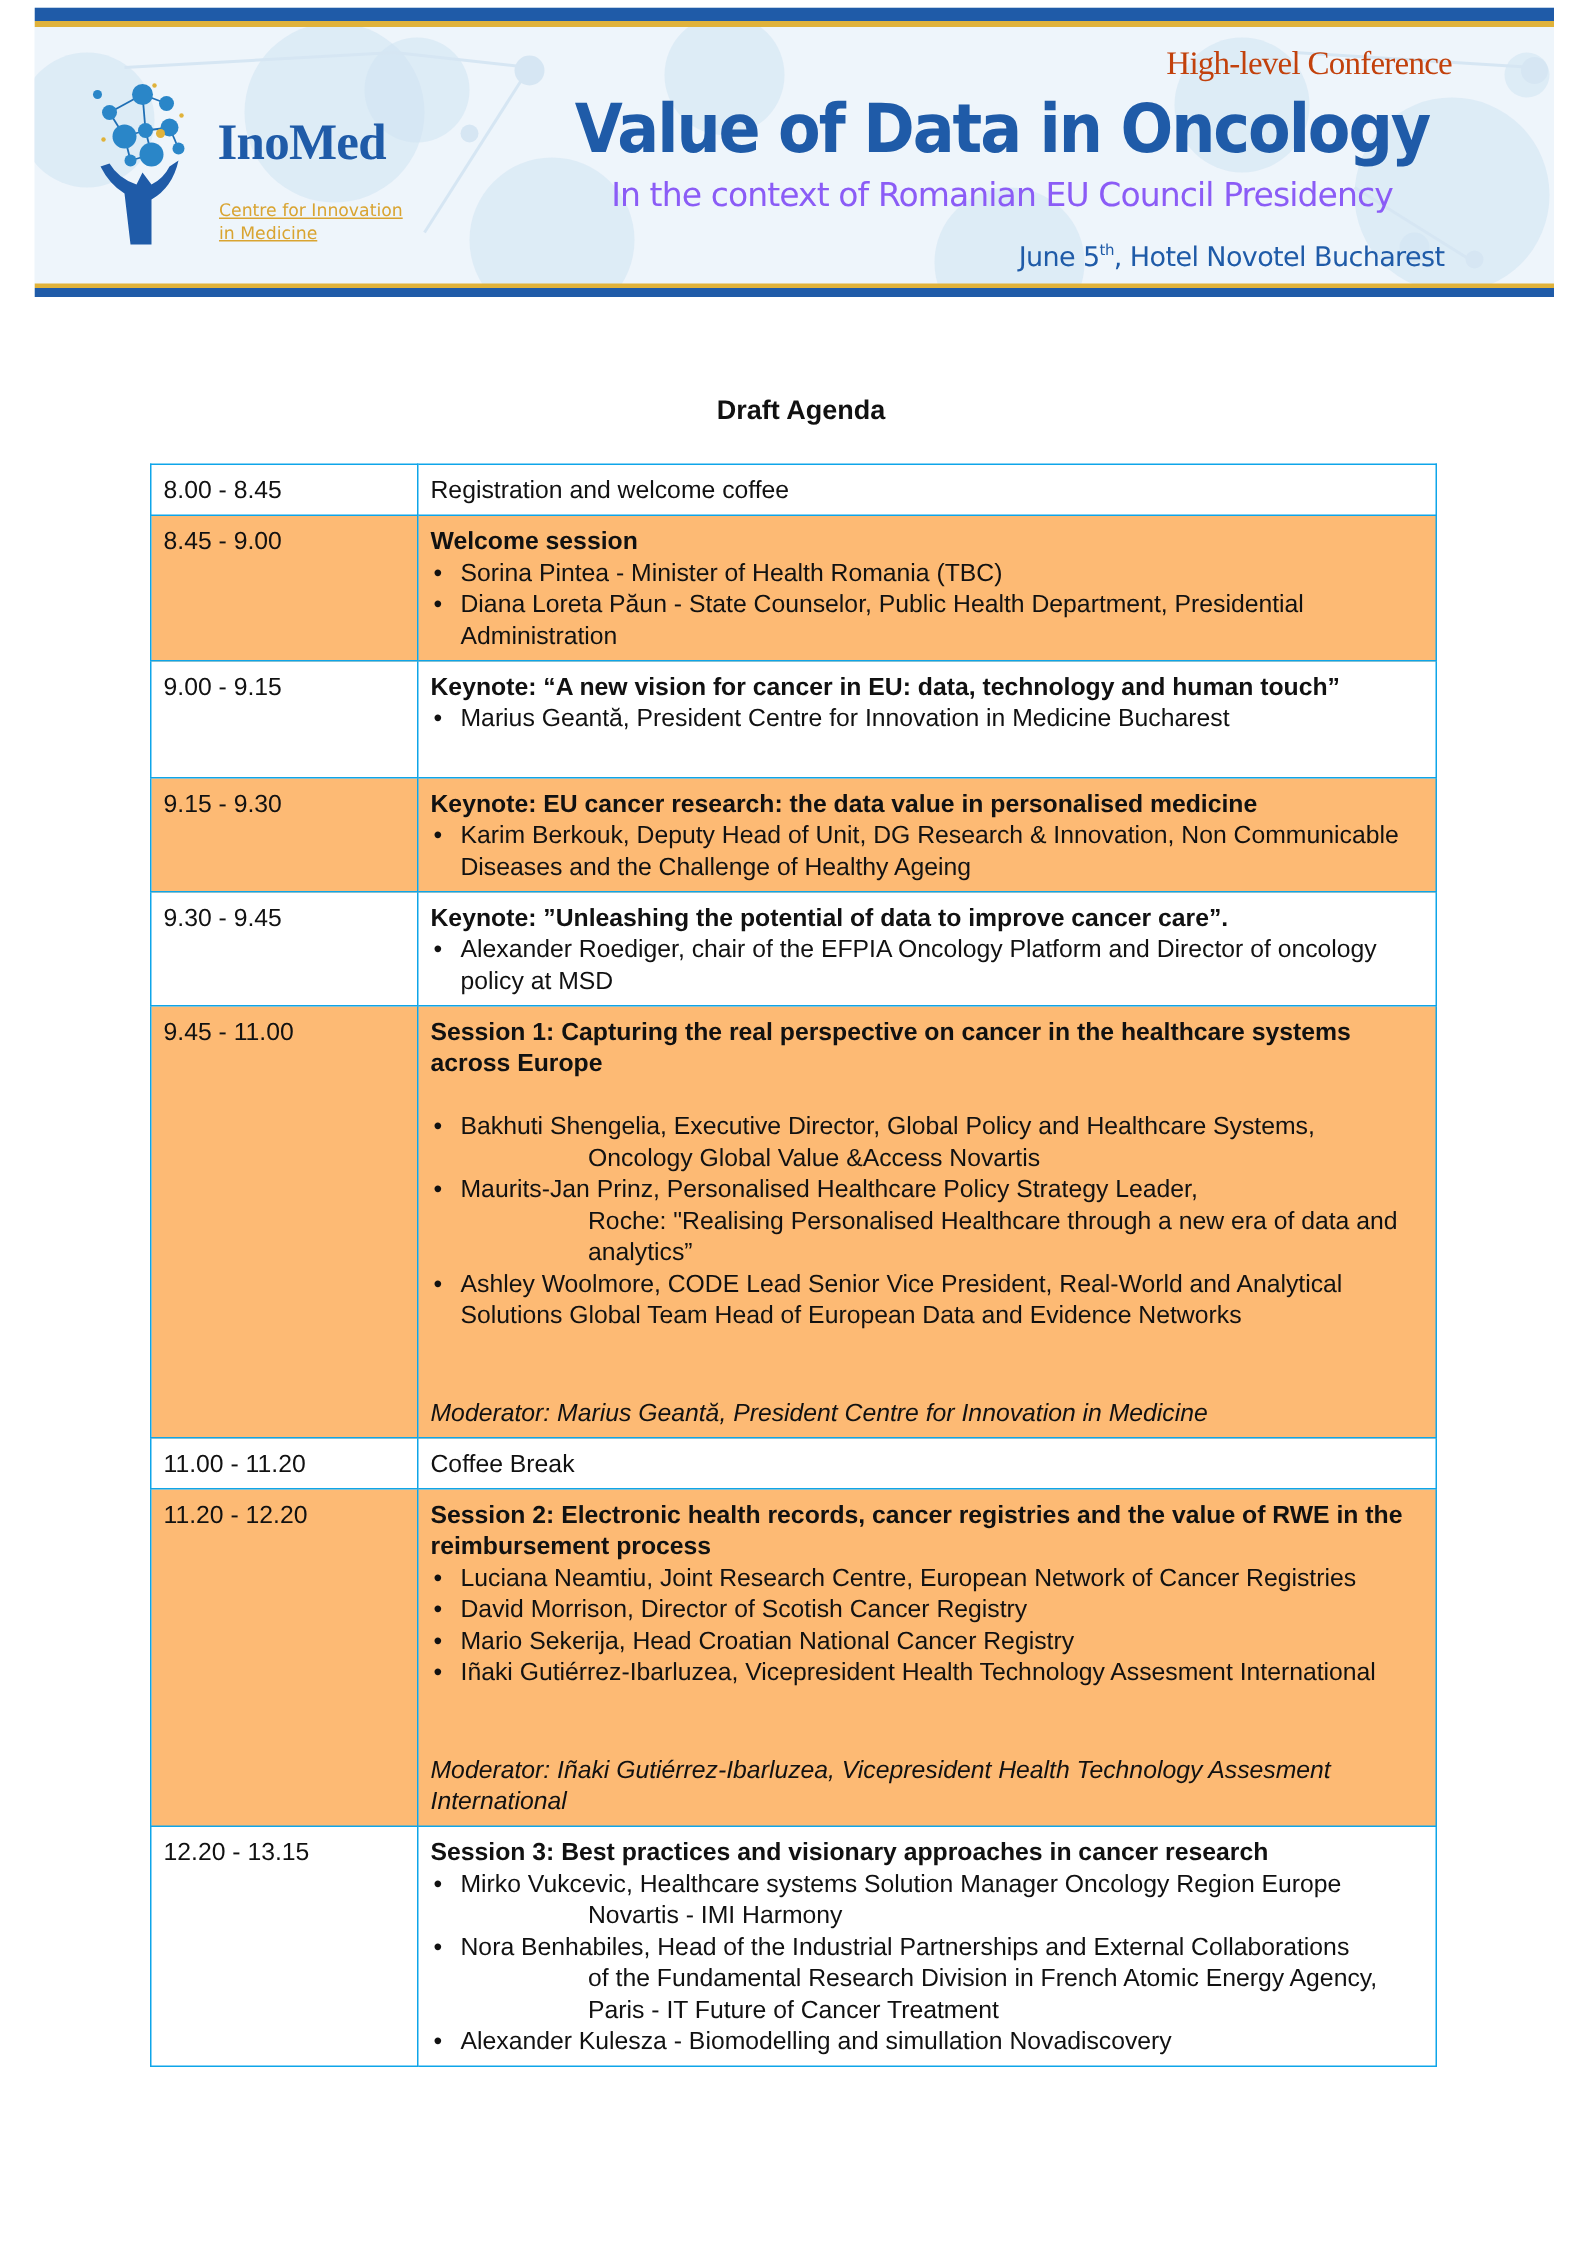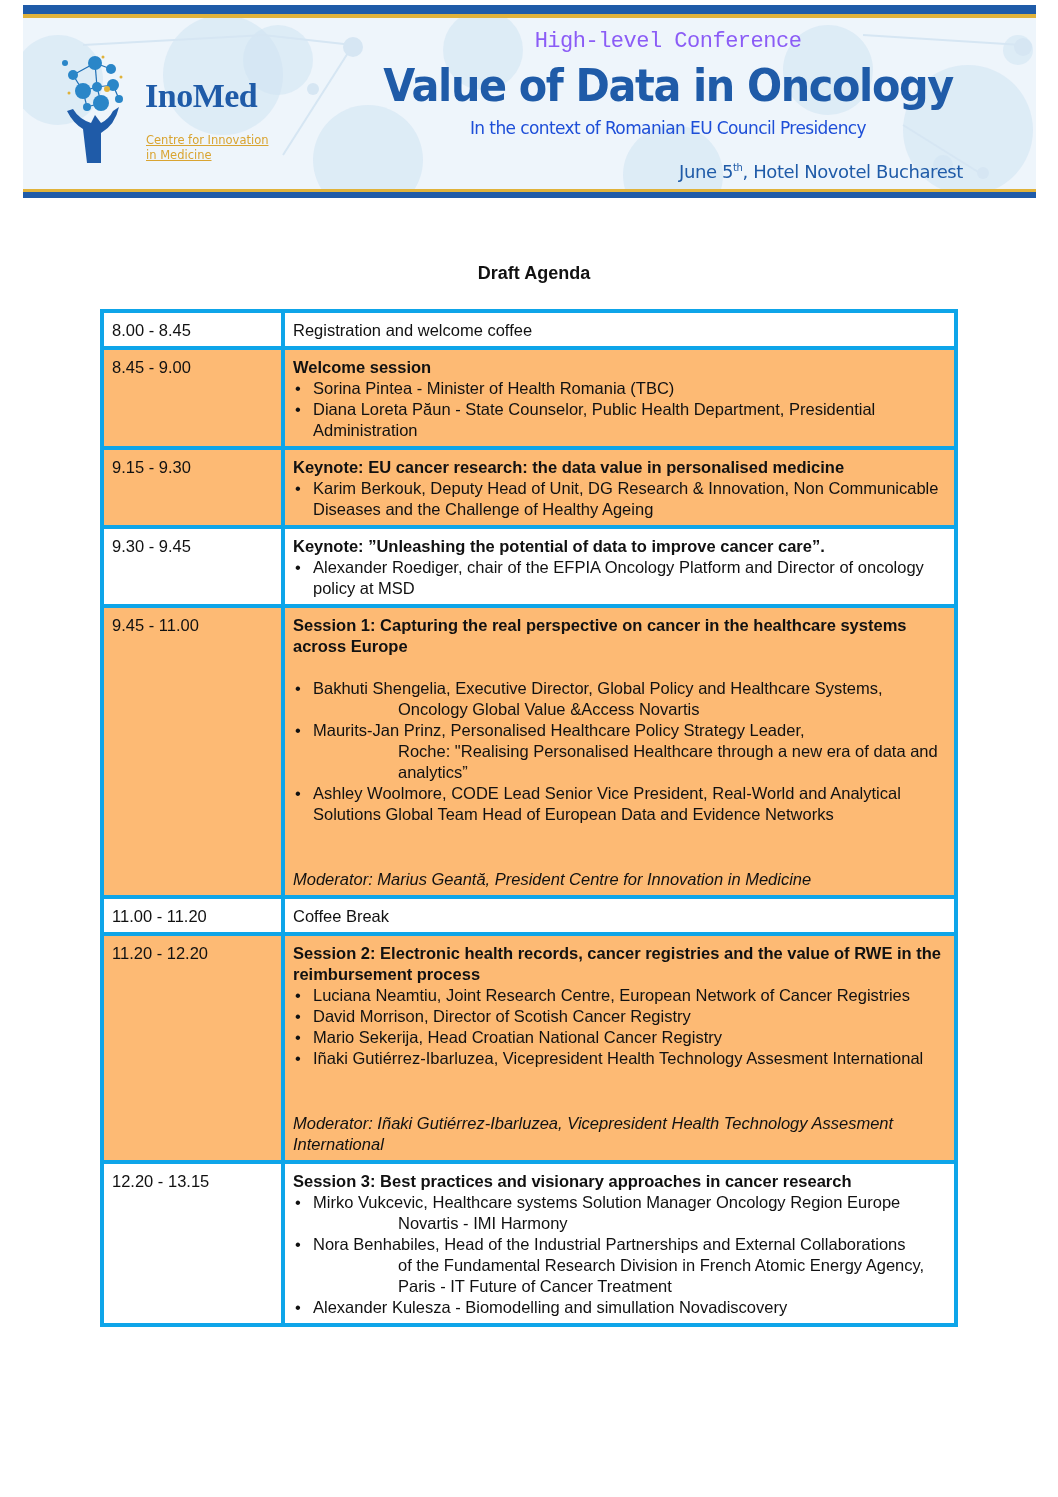--- a/index.html
+++ b/index.html
@@ -11,32 +11,32 @@
   .banner .gold-top { position:absolute; left:0; top:9px; width:100%; height:4px; background:#e0b23a; }
   .banner .gold-bot { position:absolute; left:0; bottom:6px; width:100%; height:3px; background:#e0b23a; }
   .banner .bar-bot { position:absolute; left:0; bottom:0; width:100%; height:6px; background:#1f5ba8; }
   .bubble { position:absolute; border-radius:50%; background:#cfe3f3; opacity:.55; }
   .banner svg.net { position:absolute; left:0; top:0; }
 
   .logo { position:absolute; left:36px; top:44px; width:90px; height:120px; }
   .brand { position:absolute; left:122px; top:72px; font-family:Liberation Serif, serif; font-weight:bold; font-size:34px; color:#1f5ba8; letter-spacing:-0.5px; }
   .brand-sub { position:absolute; left:123px; top:128px; font-family:"DejaVu Sans", sans-serif; font-size:11.5px; line-height:15px; color:#d9a431;text-decoration:underline; }
 
-  .conf-line1 { position:absolute; left:345px; width:600px; top:24px; text-align:center; font-family:Liberation Mono, monospace; font-size:22px; color:#8b5cf6; letter-spacing:-0.5px; }
+  .conf-line1 { position:absolute; left:345px; width:600px; top:24px; text-align:right; font-family:Liberation Serif, serif; font-size:22px; color:#c2410c; letter-spacing:-0.5px; }
   .conf-title { position:absolute; left:320px; width:650px; top:54px; text-align:center; font-family:"DejaVu Sans", sans-serif; font-weight:bold; font-size:45px; color:#1f5ba8; letter-spacing:-1.5px; transform:scaleX(0.92); }
-  .conf-sub { position:absolute; left:320px; width:650px; top:113px; text-align:center; font-family:"DejaVu Sans", sans-serif; font-size:17px; color:#1d4ed8; letter-spacing:-0.6px; }
+  .conf-sub { position:absolute; left:320px; width:650px; top:113px; text-align:center; font-family:"DejaVu Sans", sans-serif; font-size:22px; color:#8b5cf6; letter-spacing:-0.6px; }
   .conf-date { position:absolute; left:380px; width:560px; top:156px; text-align:right; font-family:"DejaVu Sans", sans-serif; font-size:18px; color:#1f5ba8; letter-spacing:-0.4px; }
   .conf-date sup { font-size:10px; }
 
   
   .doc-heading { position:absolute; left:5px; width:1058px; top:263px; text-align:center; font-weight:bold; font-size:18px; }
 
   
   table.agenda { position:absolute; left:100px; top:309px; width:858px; border-collapse:collapse; font-size:16.5px; line-height:21px; }
-  table.agenda td { border:4px solid #0ea5e9; vertical-align:top; padding:7px 8px 5px 8px; }
+  table.agenda td { border:1px solid #0ea5e9; vertical-align:top; padding:7px 8px 5px 8px; }
   table.agenda td.time { width:161px; }
   table.agenda tr.shade td { background:#fdba74; }
   .title { font-weight:bold; }
   .ital { font-style:italic;margin-top:44px; }
   ul.sp { list-style:none; margin:0; padding:0; }
   ul.sp li { position:relative; padding-left:20px; }
   ul.sp li::before { content:"\2022"; position:absolute; left:2px; top:0; }
   .indent { display:block; padding-left:85px; }
   .gap { height:21px; }
 </style>
@@ -133,20 +133,29 @@
       <tr class="shade">
         <td class="time">8.45 - 9.00</td>
         <td>
           <div class="title">Welcome session</div>
           <ul class="sp">
             <li><span>Sorina Pintea - Minister of Health Romania (TBC)</span></li>
             <li><span>Diana Loreta Păun - State Counselor, Public Health Department, Presidential Administration</span></li>
           </ul>
         </td>
       </tr>
+      <tr>
+        <td class="time">9.00 - 9.15</td>
+        <td style="padding-bottom: 28px;">
+          <div class="title">Keynote: “A new vision for cancer in EU: data, technology and human touch”</div>
+          <ul class="sp">
+            <li><span>Marius Geantă, President Centre for Innovation in Medicine Bucharest</span></li>
+          </ul>
+        </td>
+      </tr>
       <tr class="shade">
         <td class="time">9.15 - 9.30</td>
         <td>
           <div class="title">Keynote: EU cancer research: the data value in personalised medicine</div>
           <ul class="sp">
             <li><span>Karim Berkouk, Deputy Head of Unit, DG Research &amp; Innovation, Non Communicable Diseases and the Challenge of Healthy Ageing</span></li>
           </ul>
         </td>
       </tr>
       <tr>

